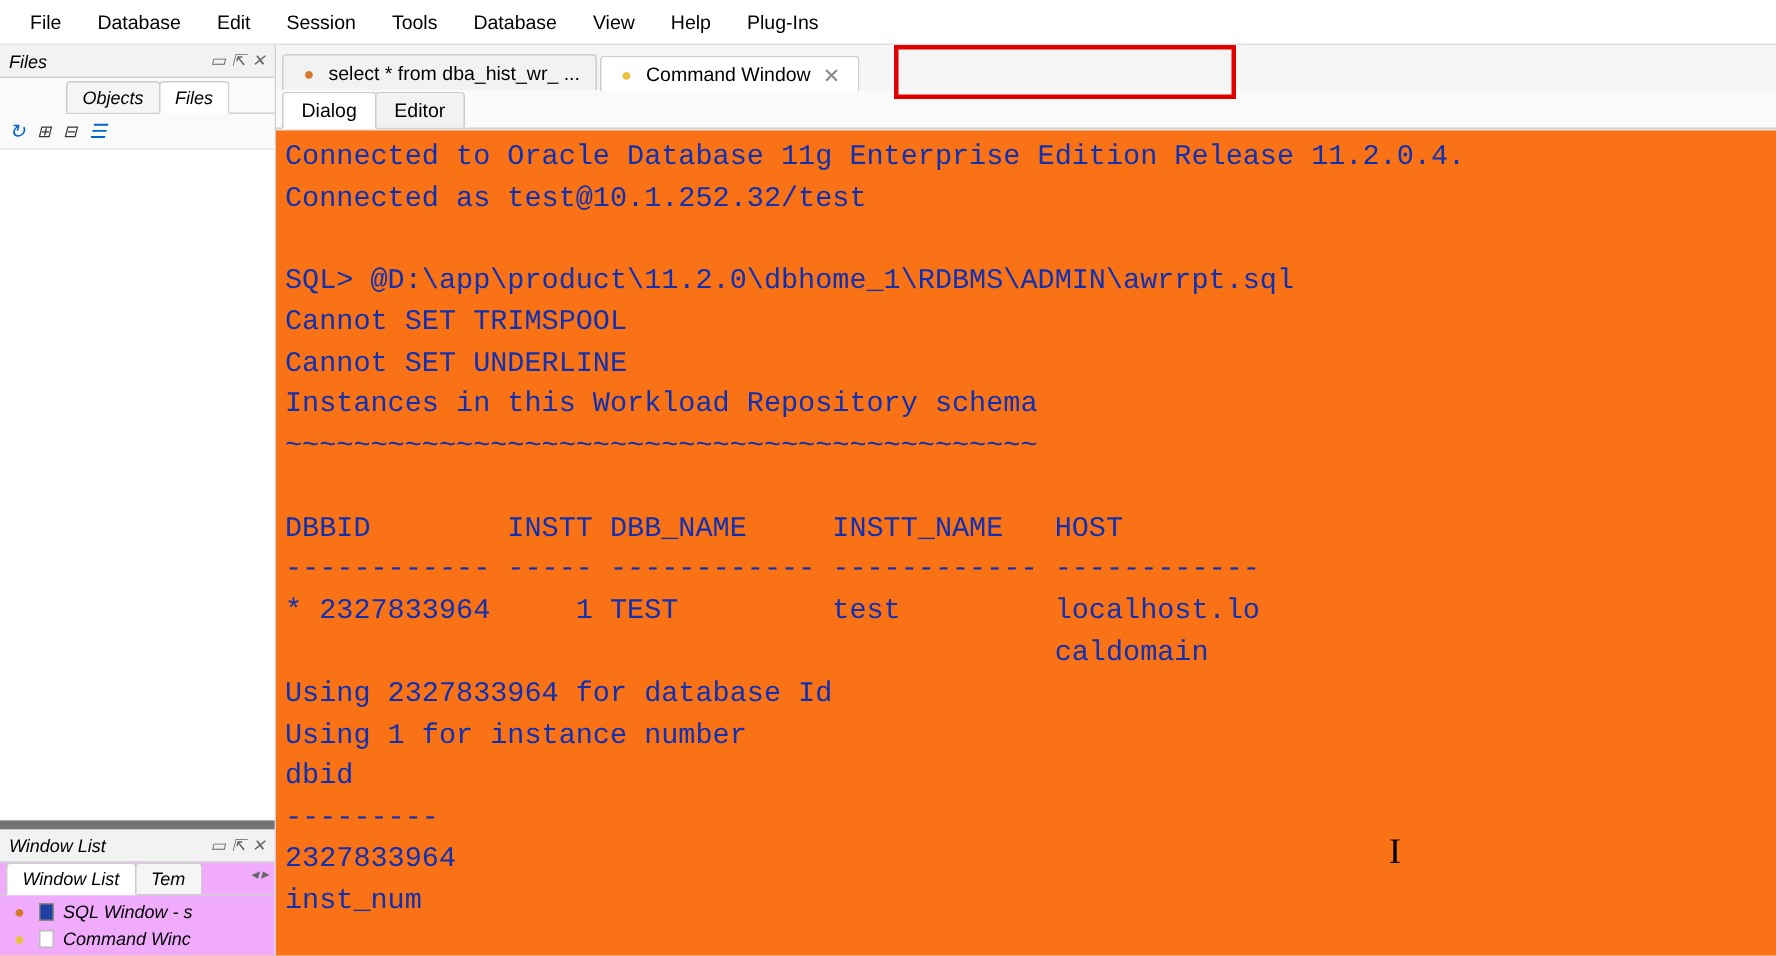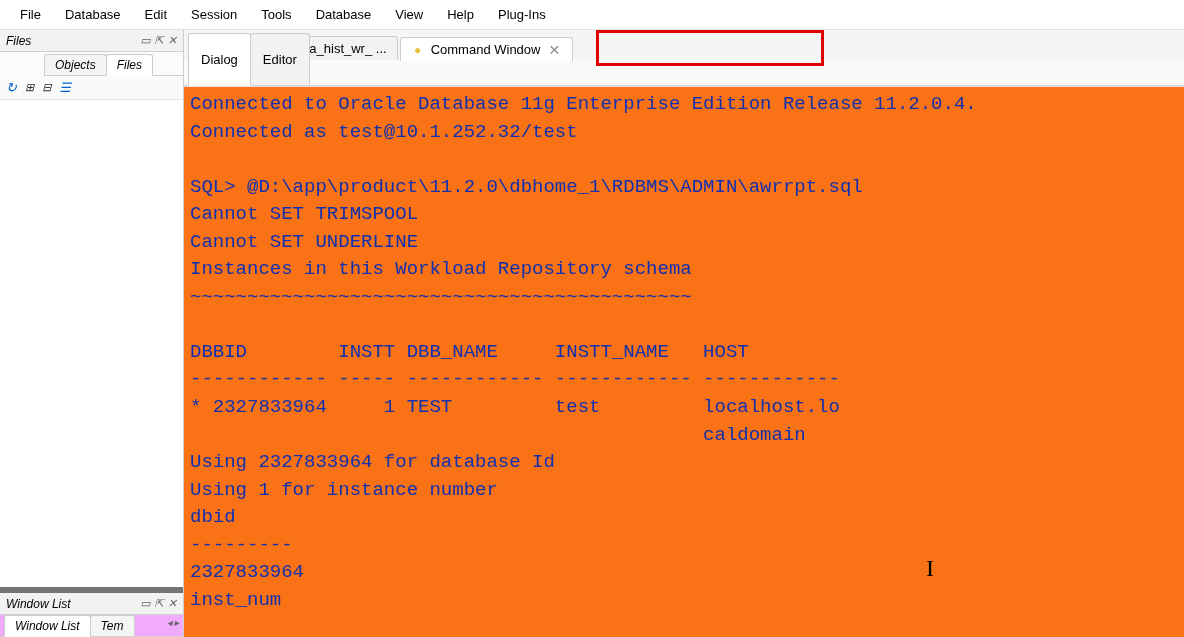--- a/index.html
+++ b/index.html
@@ -125,21 +125,21 @@
   .doc-tab .tab-close { color:#888; font-size:14px; cursor:pointer; padding:0 2px;}
   .tab-highlight-box {
     position:absolute; border:3px solid #e00000; pointer-events:none;
     top: 0px; left: 412px; width: 228px; height: 36px; z-index:10;
   }
   .sub-tabs {
     display:flex; align-items:flex-end; border-bottom:1px solid #d0d0d0; height:26px;
     padding-left:4px; background:#fafafa;
   }
   .sub-tab {
-    padding:18px 12px; border:1px solid #ccc; border-bottom:none; background:#f2f2f2;
+    padding:4px 12px; border:1px solid #ccc; border-bottom:none; background:#f2f2f2;
     font-size:13px; margin-right:-1px; cursor:pointer;
     border-top-left-radius:3px; border-top-right-radius:3px;
   }
   .sub-tab.active { background:#fff; position:relative; top:1px; border-bottom:1px solid #fff;}
   .console {
     flex:1; background:#f97316; padding: 4px 6px; overflow:hidden;
     font-family: "Courier New", monospace; font-size: 19px;
     color:#1030b0; line-height:1.45; white-space:pre;
     border-top:1px solid #e5e5e5;
   }
@@ -199,20 +199,32 @@
         </div>
       </div>
       <div class="window-list-tabs">
         <div class="inner-tab active">Window List</div>
         <div class="inner-tab">Tem</div>
         <div class="wl-scroll">
           <span>◂</span>
           <span>▸</span>
         </div>
       </div>
+      <div class="window-list-body">
+        <div class="wl-item">
+          <span class="wl-icon wl-sql-icon"></span>
+          <span class="wl-blue-box"></span>
+          <span>SQL Window - s</span>
+        </div>
+        <div class="wl-item">
+          <span class="wl-icon wl-cmd-icon"></span>
+          <span class="wl-empty-box"></span>
+          <span>Command Winc</span>
+        </div>
+      </div>
     </div>
   </div>
 
   <div class="right-col">
     <div class="doc-tabs">
       <div class="doc-tab">
         <span class="wl-icon wl-sql-icon"></span>
         <span>select * from dba_hist_wr_ ...</span>
       </div>
       <div class="doc-tab active">

